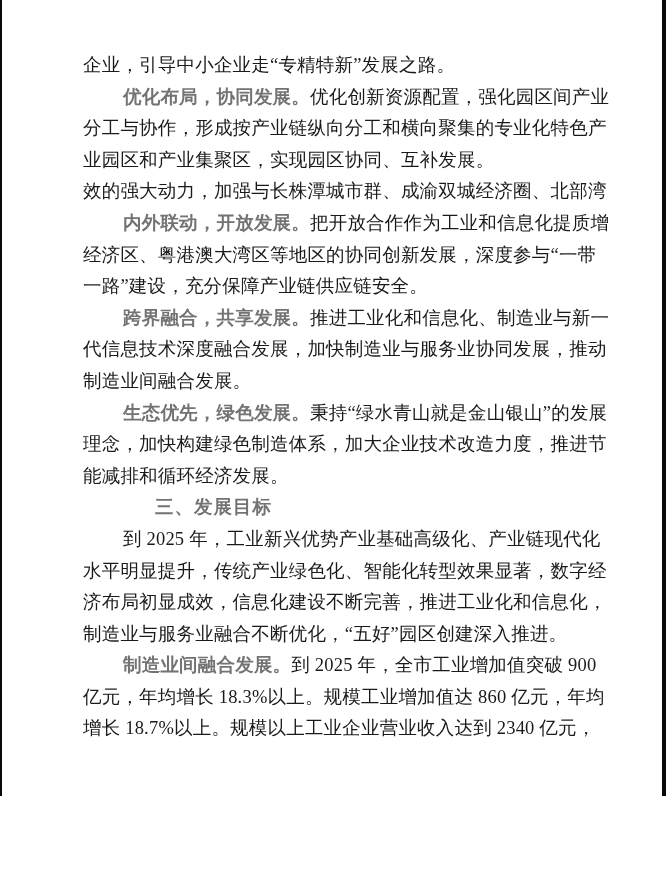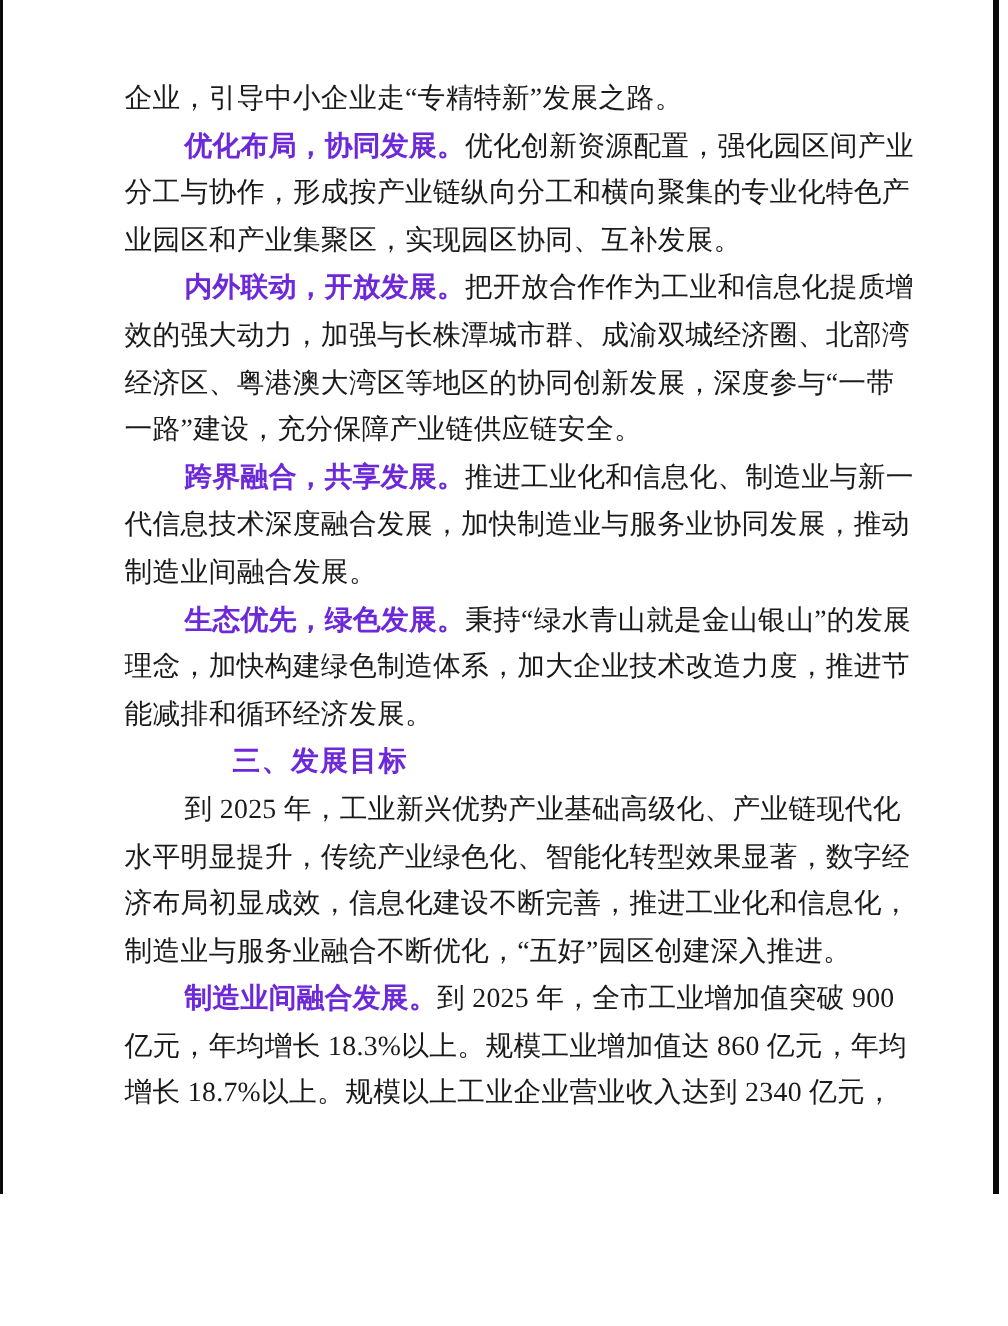--- a/index.html
+++ b/index.html
@@ -38,21 +38,21 @@
     overflow: visible;
   }
   .line.short {
     text-align: left;
     text-align-last: left;
   }
   .line.indent { text-indent: 40px; }
   .b {
     font-weight: 700;
     font-family: "Liberation Sans", "DejaVu Sans", sans-serif;
-    color: #6d28d9;
+    color: #737373;
   }
   .heading .b { letter-spacing: 1px; margin-left: 32px; }
   .page-number {
     position: absolute;
     left: 113px; top: 808px;
     font-size: 15px;
     color: #1a1a1a;
     font-family: "Liberation Serif", "DejaVu Serif", serif;
     margin-left: 28px;
   }
@@ -63,22 +63,22 @@
 <div class="page">
   <div class="edge edge-left"></div>
   <div class="edge edge-right"></div>
   <div class="edge edge-bottom"></div>
 
   <div class="body-text">
     <div class="line short"><span class="b"></span><span>企业，引导中小企业走“专精特新”发展之路。</span></div>
     <div class="line indent"><span class="b">优化布局，协同发展。</span><span>优化创新资源配置，强化园区间产业</span></div>
     <div class="line"><span class="b"></span><span>分工与协作，形成按产业链纵向分工和横向聚集的专业化特色产</span></div>
     <div class="line short"><span class="b"></span><span>业园区和产业集聚区，实现园区协同、互补发展。</span></div>
+    <div class="line"><span class="b"></span><span>效的强大动力，加强与长株潭城市群、成渝双城经济圈、北部湾</span></div>
     <div class="line indent"><span class="b">内外联动，开放发展。</span><span>把开放合作作为工业和信息化提质增</span></div>
-    <div class="line"><span class="b"></span><span>效的强大动力，加强与长株潭城市群、成渝双城经济圈、北部湾</span></div>
     <div class="line"><span class="b"></span><span>经济区、粤港澳大湾区等地区的协同创新发展，深度参与“一带</span></div>
     <div class="line short"><span class="b"></span><span>一路”建设，充分保障产业链供应链安全。</span></div>
     <div class="line indent"><span class="b">跨界融合，共享发展。</span><span>推进工业化和信息化、制造业与新一</span></div>
     <div class="line"><span class="b"></span><span>代信息技术深度融合发展，加快制造业与服务业协同发展，推动</span></div>
     <div class="line short"><span class="b"></span><span>制造业间融合发展。</span></div>
     <div class="line indent"><span class="b">生态优先，绿色发展。</span><span>秉持“绿水青山就是金山银山”的发展</span></div>
     <div class="line"><span class="b"></span><span>理念，加快构建绿色制造体系，加大企业技术改造力度，推进节</span></div>
     <div class="line short"><span class="b"></span><span>能减排和循环经济发展。</span></div>
     <div class="line short indent heading"><span class="b">三、发展目标</span><span></span></div>
     <div class="line indent"><span class="b"></span><span>到 2025 年，工业新兴优势产业基础高级化、产业链现代化</span></div>

